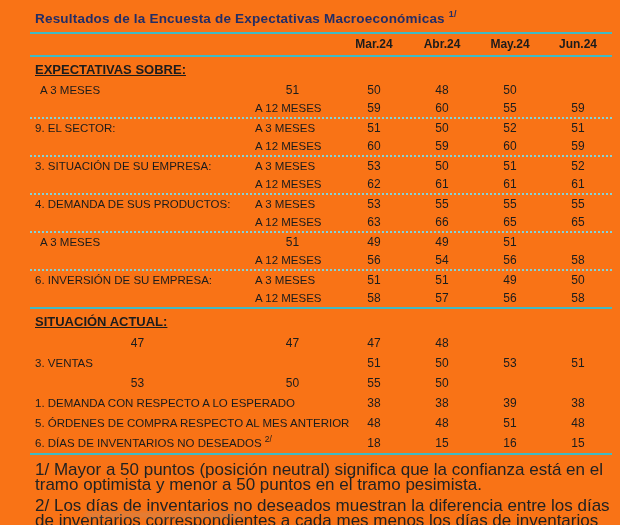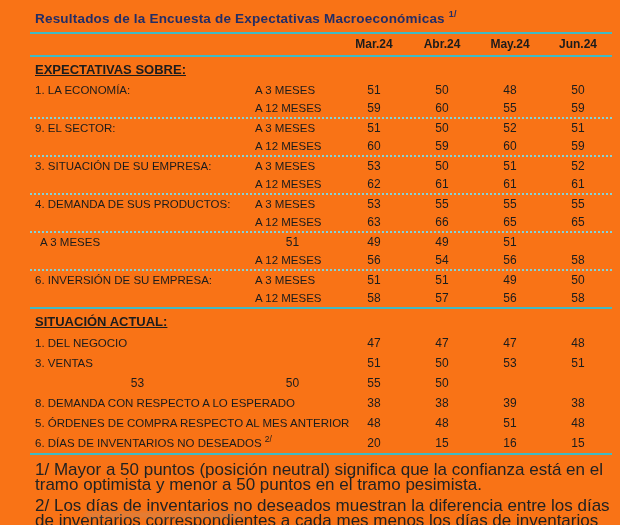--- a/index.html
+++ b/index.html
@@ -87,21 +87,20 @@
     <div class="c val">Abr.24</div>
     <div class="c val">May.24</div>
     <div class="c val">Jun.24</div>
   </div>
 
   <div class="rule"></div>
 
   <div class="sec-heading">EXPECTATIVAS SOBRE:</div>
 
   <div class="grid row-exp">
-    <div class="c lab">1. LA ECONOMÍA:</div>
     <div class="c hor">A 3 MESES</div>
     <div class="c val">51</div>
     <div class="c val">50</div>
     <div class="c val">48</div>
     <div class="c val">50</div>
   </div>
   <div class="grid row-exp">
     <div class="c lab"></div>
     <div class="c hor">A 12 MESES</div>
     <div class="c val">59</div>
@@ -197,59 +196,58 @@
     <div class="c val">57</div>
     <div class="c val">56</div>
     <div class="c val">58</div>
   </div>
 
   <div class="rule"></div>
 
   <div class="sec-heading">SITUACIÓN ACTUAL:</div>
 
   <div class="grid row-sit">
-    <div class="c lab2">1. DEL NEGOCIO</div>
     <div class="c val">47</div>
     <div class="c val">47</div>
     <div class="c val">47</div>
     <div class="c val">48</div>
   </div>
   <div class="grid row-sit">
     <div class="c lab2">3. VENTAS</div>
     <div class="c val">51</div>
     <div class="c val">50</div>
     <div class="c val">53</div>
     <div class="c val">51</div>
   </div>
   <div class="grid row-sit">
     <div class="c val">53</div>
     <div class="c val">50</div>
     <div class="c val">55</div>
     <div class="c val">50</div>
   </div>
   <div class="grid row-sit">
-    <div class="c lab2">8. DEMANDA CON RESPECTO A LO ESPERADO</div>
+    <div class="c lab2">1. DEMANDA CON RESPECTO A LO ESPERADO</div>
     <div class="c val">38</div>
     <div class="c val">38</div>
     <div class="c val">39</div>
     <div class="c val">38</div>
   </div>
   <div class="grid row-sit">
     <div class="c lab2">5. ÓRDENES DE COMPRA RESPECTO AL MES ANTERIOR</div>
     <div class="c val">48</div>
     <div class="c val">48</div>
     <div class="c val">51</div>
     <div class="c val">48</div>
   </div>
   <div class="grid row-sit">
     <div class="c lab2">
       <span>6. DÍAS DE INVENTARIOS NO DESEADOS</span>
       <span class="fref">2/</span>
     </div>
-    <div class="c val">20</div>
+    <div class="c val">18</div>
     <div class="c val">15</div>
     <div class="c val">16</div>
     <div class="c val">15</div>
   </div>
 
   <div class="rule"></div>
 
   <div class="fns">
     <p class="fn">
       <span>1/</span>

